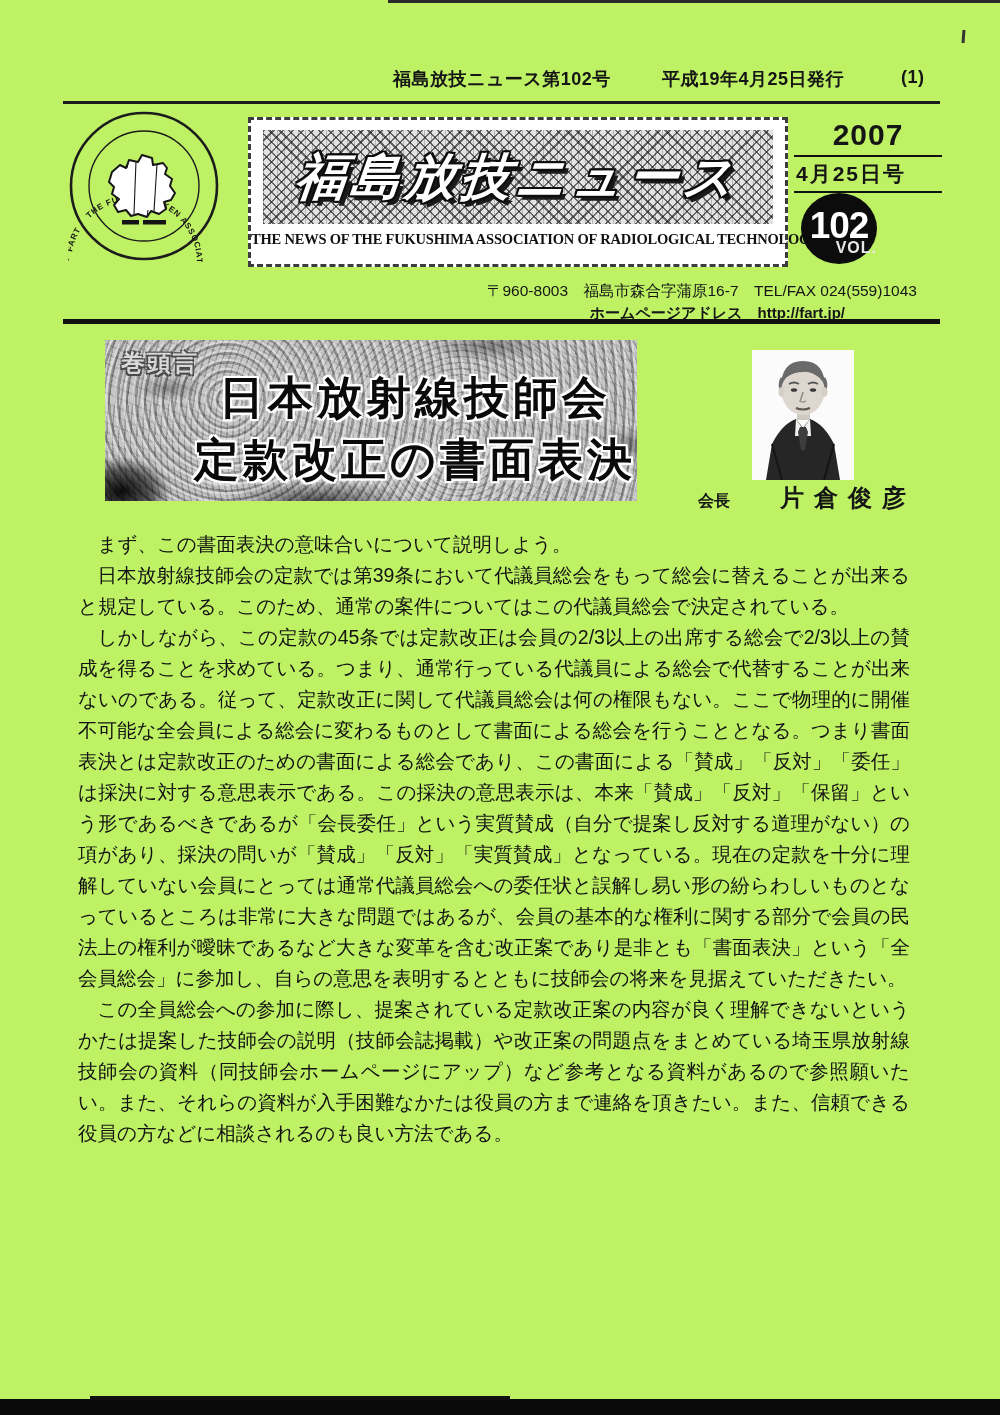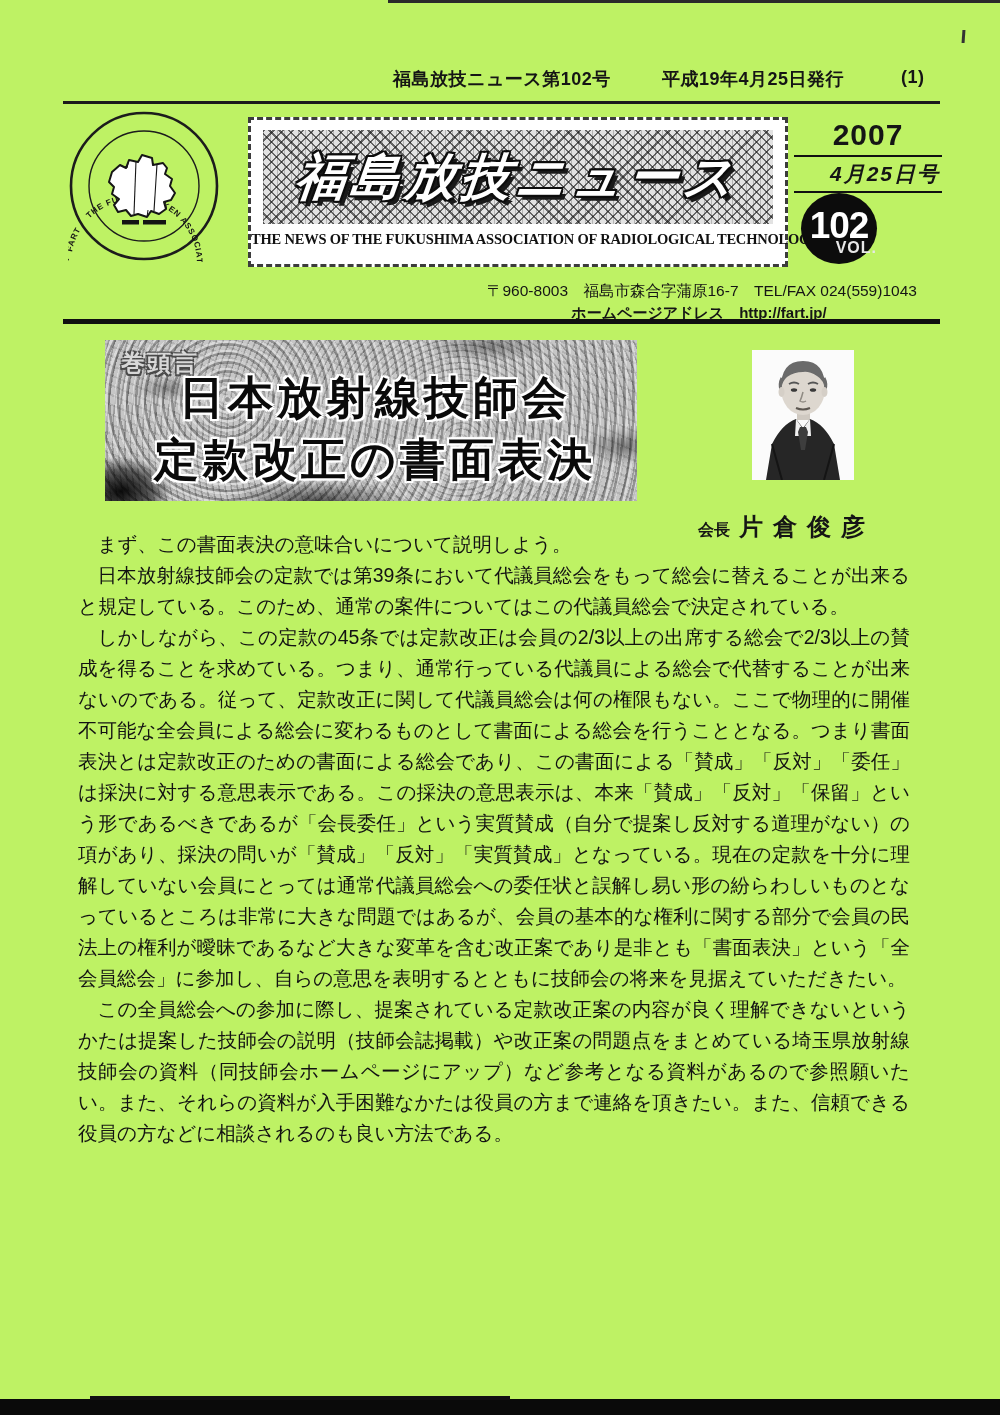--- a/index.html
+++ b/index.html
@@ -47,32 +47,32 @@
   }
   .mast-sub{
     margin-top:7px;text-align:center;
     font-family:"Liberation Serif","DejaVu Serif",serif;
     font-weight:bold;font-size:14.5px;letter-spacing:-.2px;white-space:nowrap;
     color:#111;
   }
   
   .issue-year{left:796px;top:118px;width:144px;text-align:center;font-size:30px;font-weight:bold;letter-spacing:1px;}
   .issue-rule1{left:794px;top:155px;width:148px;height:2px;background:#111;}
-  .issue-date{left:796px;top:160px;width:144px;text-align:right;font-size:21px;font-weight:bold;letter-spacing:2px;white-space:nowrap;font-style:italic;}
+  .issue-date{left:796px;top:160px;width:144px;text-align:left;font-size:21px;font-weight:bold;letter-spacing:2px;white-space:nowrap;}
   .issue-rule2{left:794px;top:191px;width:148px;height:2px;background:#111;}
   .vol-circle{
     left:801px;top:193px;width:76px;height:71px;border-radius:50%;
     background:#0c0c0c;display:flex;align-items:center;justify-content:center;
   }
   .vol-number{color:#fff;font-size:37px;font-weight:900;letter-spacing:-1px;margin-top:-6px;}
   .vol-label{position:absolute;left:0;right:0;bottom:7px;text-align:right;color:#e8e8e8;font-size:16px;font-weight:bold;letter-spacing:1px;}
   
   .pub-issuer{left:152px;top:277px;font-size:19px;font-weight:bold;letter-spacing:1px;white-space:nowrap;}
   .pub-address{left:487px;top:281px;font-size:15.5px;font-weight:normal;white-space:nowrap;}
-  .pub-homepage{left:553px;top:304px;width:292px;text-align:center;font-size:15px;font-weight:bold;white-space:nowrap;}
+  .pub-homepage{left:553px;top:304px;width:292px;text-align:right;font-size:15px;font-weight:bold;white-space:nowrap;}
   .rule-thick{left:63px;top:319px;width:877px;height:5px;background:#101010;}
   
   .feature{
     left:105px;top:340px;width:532px;height:161px;overflow:hidden;
     background-color:#c6c6c6;
     background-image:
       radial-gradient(ellipse 70px 48px at 3% 94%, rgba(0,0,0,.95), rgba(0,0,0,.55) 45%, transparent 72%),
       radial-gradient(ellipse 130px 30px at 40% 100%, rgba(0,0,0,.6), transparent 70%),
       radial-gradient(ellipse 60px 26px at 98% 66%, rgba(0,0,0,.38), transparent 72%),
       radial-gradient(ellipse 90px 22px at 72% 4%, rgba(0,0,0,.35), transparent 70%),
@@ -80,32 +80,33 @@
       repeating-radial-gradient(circle at 23% 37%, rgba(0,0,0,.26) 0 2px, rgba(255,255,255,.35) 3px 5px, transparent 5px 9px),
       repeating-radial-gradient(circle at 67% 63%, rgba(0,0,0,.22) 0 1px, transparent 2px 6px),
       repeating-linear-gradient(23deg, rgba(0,0,0,.1) 0 2px, transparent 2px 9px);
   }
   .feature-kicker{
     position:absolute;left:16px;top:7px;
     font-size:24px;font-weight:bold;letter-spacing:2px;color:#d8d8d8;
     text-shadow:-1.5px -1.5px 0 #4a4a4a,1.5px -1.5px 0 #4a4a4a,-1.5px 1.5px 0 #4a4a4a,1.5px 1.5px 0 #4a4a4a;
   }
   .feature-title{
-    position:absolute;left:4px;width:100%;text-align:center;
+    position:absolute;left:12px;width:100%;text-align:center;
     font-family:Liberation Sans, sans-serif;
     font-size:45px;font-weight:900;letter-spacing:4px;color:#0a0a0a;white-space:nowrap;
     text-shadow:
       -2px -2px 0 #fff,2px -2px 0 #fff,-2px 2px 0 #fff,2px 2px 0 #fff,
       0 -2px 0 #fff,0 2px 0 #fff,-2px 0 0 #fff,2px 0 0 #fff,0 0 7px #fff;
+    padding-left: 32px;
   }
   .feature-title-1{top:28px;}
   .feature-title-2{top:90px;}
   
   .portrait{left:752px;top:350px;width:102px;height:130px;}
-  .byline{left:698px;top:482px;width:210px;display:flex;align-items:baseline;justify-content:flex-start;gap:9px;white-space:nowrap;margin-top:29px;}
+  .byline{left:698px;top:482px;width:210px;display:flex;align-items:baseline;justify-content:space-between;gap:9px;white-space:nowrap;}
   .byline-role{font-size:16px;font-weight:bold;}
   .byline-name{font-size:24px;font-weight:bold;letter-spacing:2px;font-family:Liberation Serif, serif;}
   
   .article{left:78px;top:529px;width:832px;}
   .article p{
     margin:0;font-size:19.5px;line-height:31px;
     text-align:justify;text-indent:1em;color:#121212;
     font-weight:500;letter-spacing:0;
   }
 </style>

